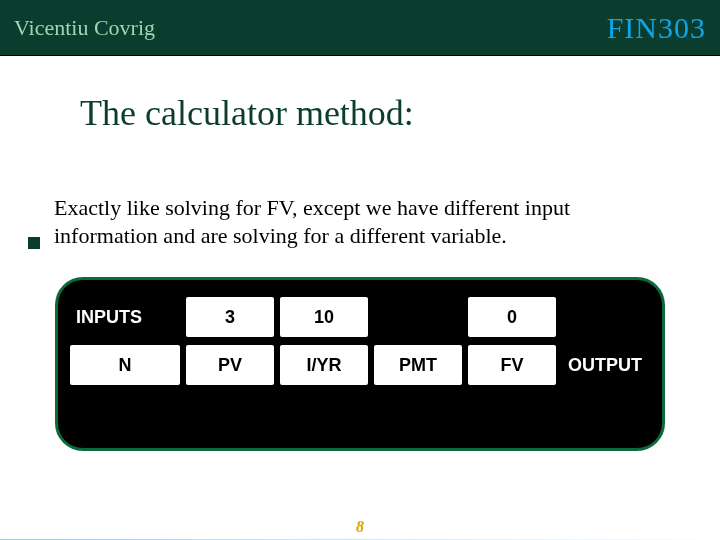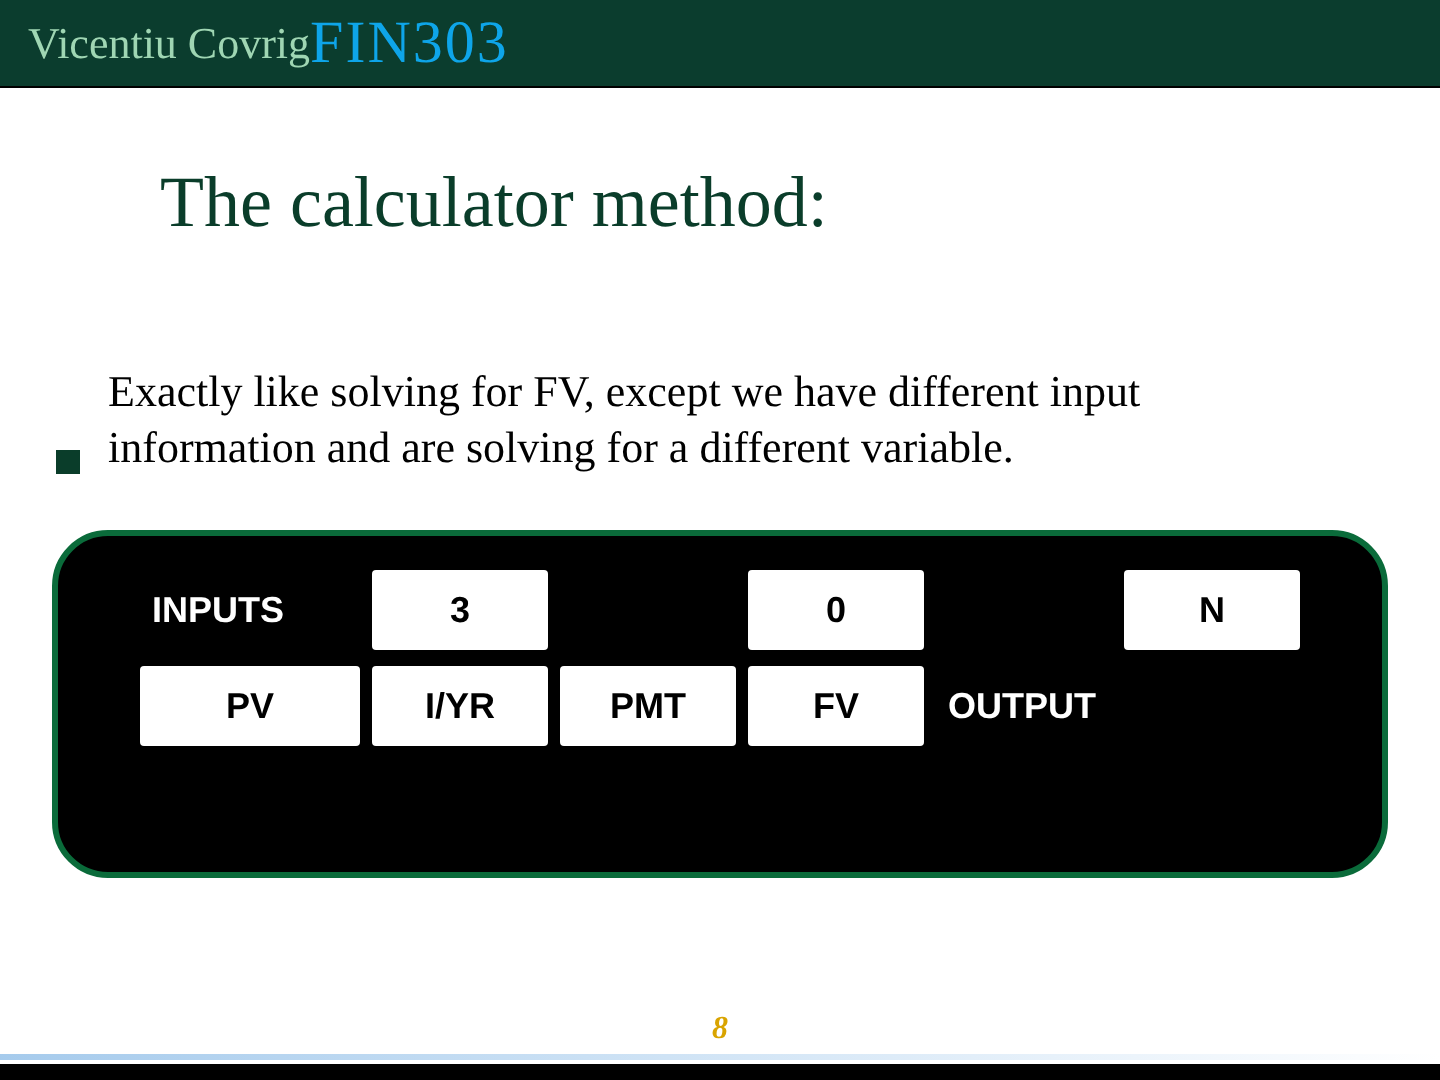--- a/index.html
+++ b/index.html
@@ -4,25 +4,25 @@
 <style>
   * { box-sizing: border-box; margin: 0; padding: 0; }
   html, body { width: 720px; height: 540px; overflow: hidden; }
   body {
     background: #000;
     font-family: "Times New Roman", Times, serif;
     color: #000;
     position: relative;
   }
   .header {
-    height: 44px;
+    height: 56px;
     background: #0b3d2e;
     display: flex;
     align-items: center;
-    justify-content: flex-start;
+    justify-content: space-between;
     padding: 0 14px;
     border-bottom: 1px solid #000;
   }
   .author {
     color: #9fd6b3;
     font-size: 22px;
     font-family: "Times New Roman", serif;
   }
   .course {
     color: #0ea5e9;
@@ -57,21 +57,21 @@
     flex-shrink: 0;
   }
   .bullet-text {
     font-size: 22px;
     line-height: 1.25;
     color: #000;
     max-width: 620px;
   }
   .calc-box {
     margin: 16px auto 0 auto;
-    width: 668px;
+    width: 610px;
     background: #000;
     border: 3px solid #0a6b3a;
     border-radius: 28px;
     padding: 16px 16px 14px 16px;
     position: relative;
   }
   .calc-grid {
     display: grid;
     grid-template-columns: 110px repeat(5, 88px);
     grid-template-rows: 42px 42px 42px;
@@ -132,20 +132,21 @@
   <div class="bullet-row">
     <div class="bullet"></div>
     <div class="bullet-text">Exactly like solving for FV, except we have different input information and are solving for a different variable.</div>
   </div>
 
   <div class="calc-box">
     <div class="calc-grid">
 
       <div class="lab">INPUTS</div>
       <div class="cell">3</div>
+      <div class="cell">10</div>
       <div class="cell blank"></div>
       <div class="cell">0</div>
 
       <div class="lab"></div>
       <div class="cell">N</div>
       <div class="cell">PV</div>
       <div class="cell">I/YR</div>
       <div class="cell">PMT</div>
       <div class="cell">FV</div>
 

